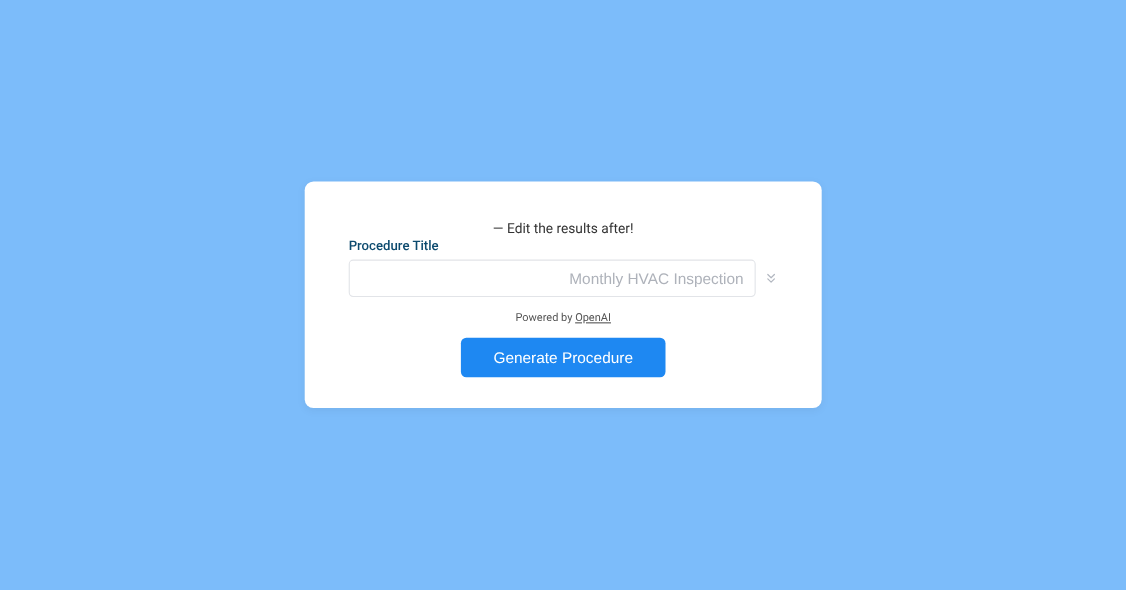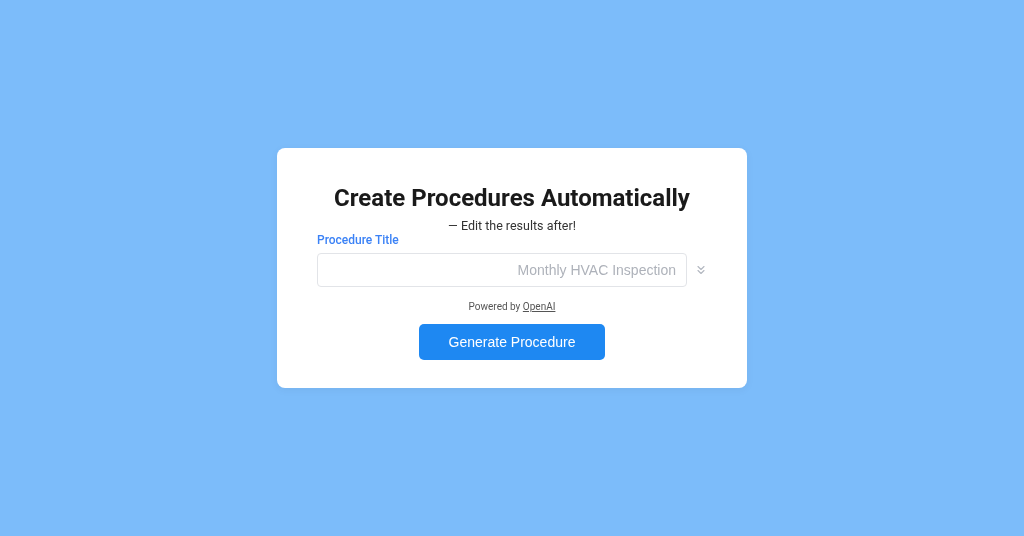--- a/index.html
+++ b/index.html
@@ -34,21 +34,21 @@
     }
     .subtitle {
       font-size: 12.5px;
       color: #333;
     }
     .form-label {
       display: block;
       text-align: left;
       font-size: 12px;
       font-weight: 500;
-      color: #3b82f6;
+      color: #0c4a6e;
       margin-bottom: 6px;
     }
     .input-row {
       display: flex;
       align-items: center;
       gap: 8px;
       margin-bottom: 14px;
     }
     .text-input {
       flex: 1;
@@ -85,21 +85,20 @@
       font-size: 14px;
       font-weight: 500;
       padding: 10px 30px;
       cursor: pointer;
     }
   </style>
 </head>
 <body>
 
 <div class="card">
-  <h1 class="title">Create Procedures Automatically</h1>
   <div class="subtitle">— Edit the results after!</div>
 
   <label class="form-label">Procedure Title</label>
 
   <div class="input-row">
     <input type="text" class="text-input" placeholder="Monthly HVAC Inspection" style="">
     <span class="expand-icon">
       <svg width="12" height="12" viewBox="0 0 24 24" fill="none" stroke="currentColor" stroke-width="2.2" stroke-linecap="round" stroke-linejoin="round">
         <polyline points="6 5 12 11 18 5"></polyline>
         <polyline points="6 13 12 19 18 13"></polyline>

